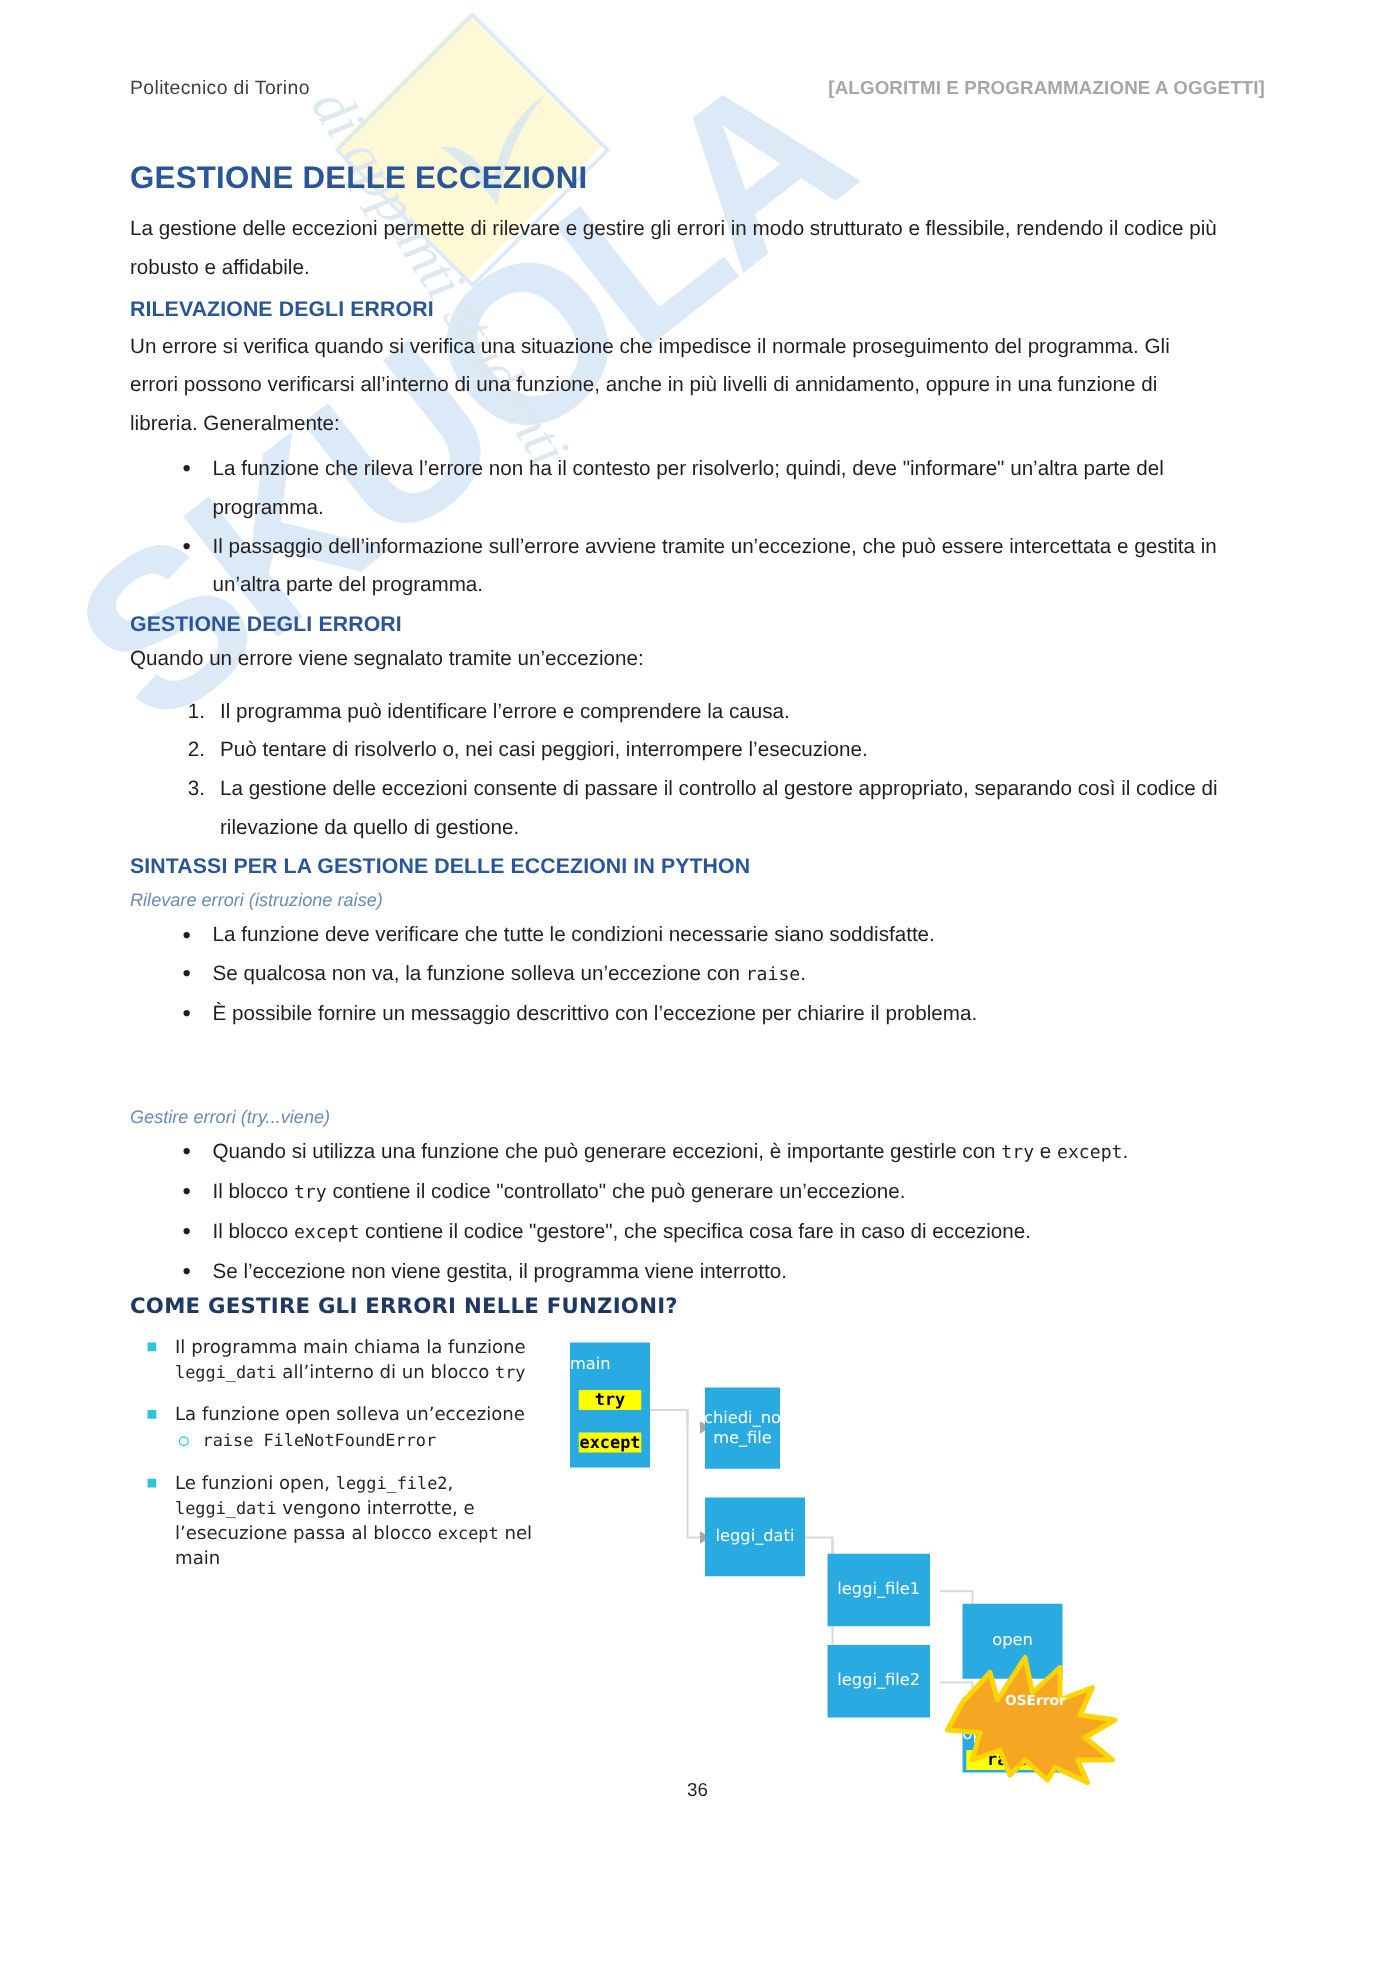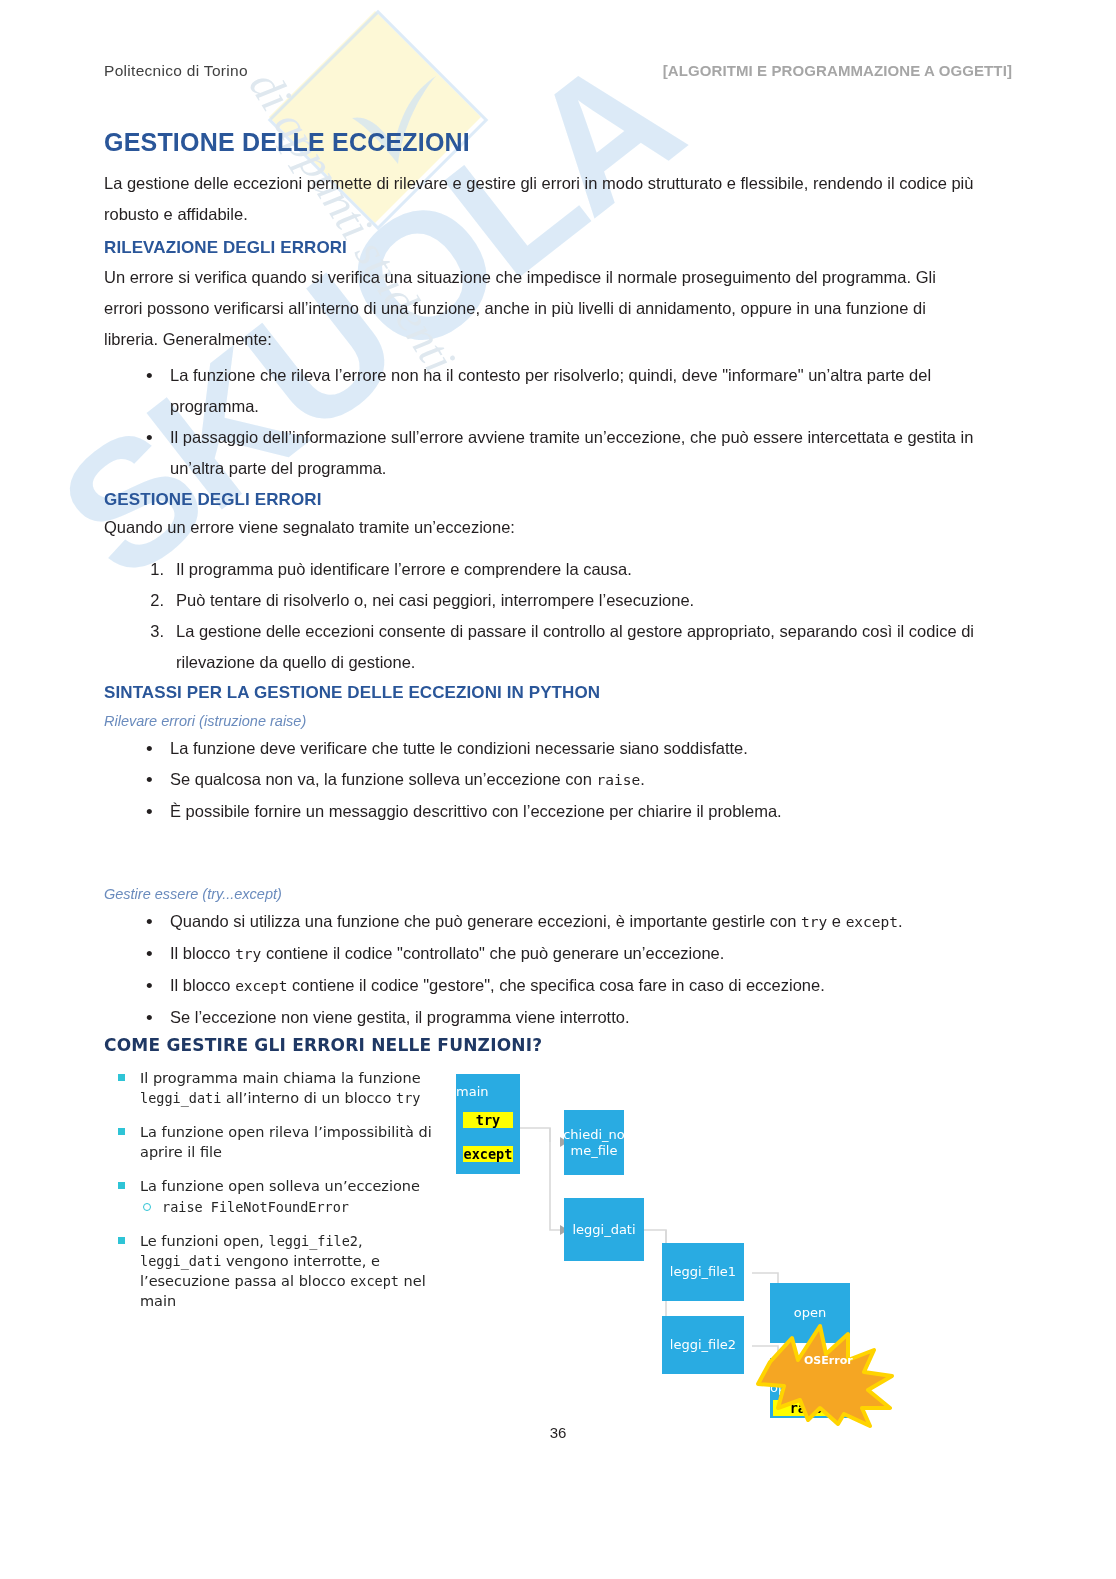--- a/index.html
+++ b/index.html
@@ -217,37 +217,34 @@
 
   <div class="blk h2" style="left:104px;top:683px;">SINTASSI PER LA GESTIONE DELLE ECCEZIONI IN PYTHON</div>
   <div class="blk h3-it" style="left:104px;top:713px;">Rilevare errori (istruzione raise)</div>
 
   <ul class="ul blk" style="left:104px;top:733px;width:905px;">
     <li>La funzione deve verificare che tutte le condizioni necessarie siano soddisfatte.</li>
     <li>Se qualcosa non va, la funzione solleva un’eccezione con <code class="mono">raise</code>.</li>
     <li>È possibile fornire un messaggio descrittivo con l’eccezione per chiarire il problema.</li>
   </ul>
 
-  <div class="blk h3-it" style="left:104px;top:886px;">Gestire essere (try...except)</div>
+  <div class="blk h3-it" style="left:104px;top:886px;">Gestire errori (try...viene)</div>
 
   <ul class="ul blk" style="left:104px;top:906px;width:920px;">
     <li>Quando si utilizza una funzione che può generare eccezioni, è importante gestirle con <code class="mono">try</code> e <code class="mono">except</code>.</li>
     <li>Il blocco <code class="mono">try</code> contiene il codice "controllato" che può generare un’eccezione.</li>
     <li>Il blocco <code class="mono">except</code> contiene il codice "gestore", che specifica cosa fare in caso di eccezione.</li>
     <li>Se l’eccezione non viene gestita, il programma viene interrotto.</li>
   </ul>
 
   <div class="slide-h">COME GESTIRE GLI ERRORI NELLE FUNZIONI?</div>
 
   <div class="slide-list">
     <div class="slide-item">
       Il programma main chiama la funzione <span class="m">leggi_dati</span> all’interno di un blocco <span class="m">try</span>
-    </div>
-    <div class="slide-item">
-      La funzione <span>open</span> rileva l’impossibilità di aprire il file
     </div>
     <div class="slide-item">
       La funzione <span>open</span> solleva un’eccezione
       <div class="slide-sub"><span class="m">raise FileNotFoundError</span></div>
     </div>
     <div class="slide-item">
       Le funzioni open, <span class="m">leggi_file2</span>, <span class="m">leggi_dati</span> vengono interrotte, e l’esecuzione passa al blocco <span class="m">except</span> nel main
     </div>
   </div>
 

